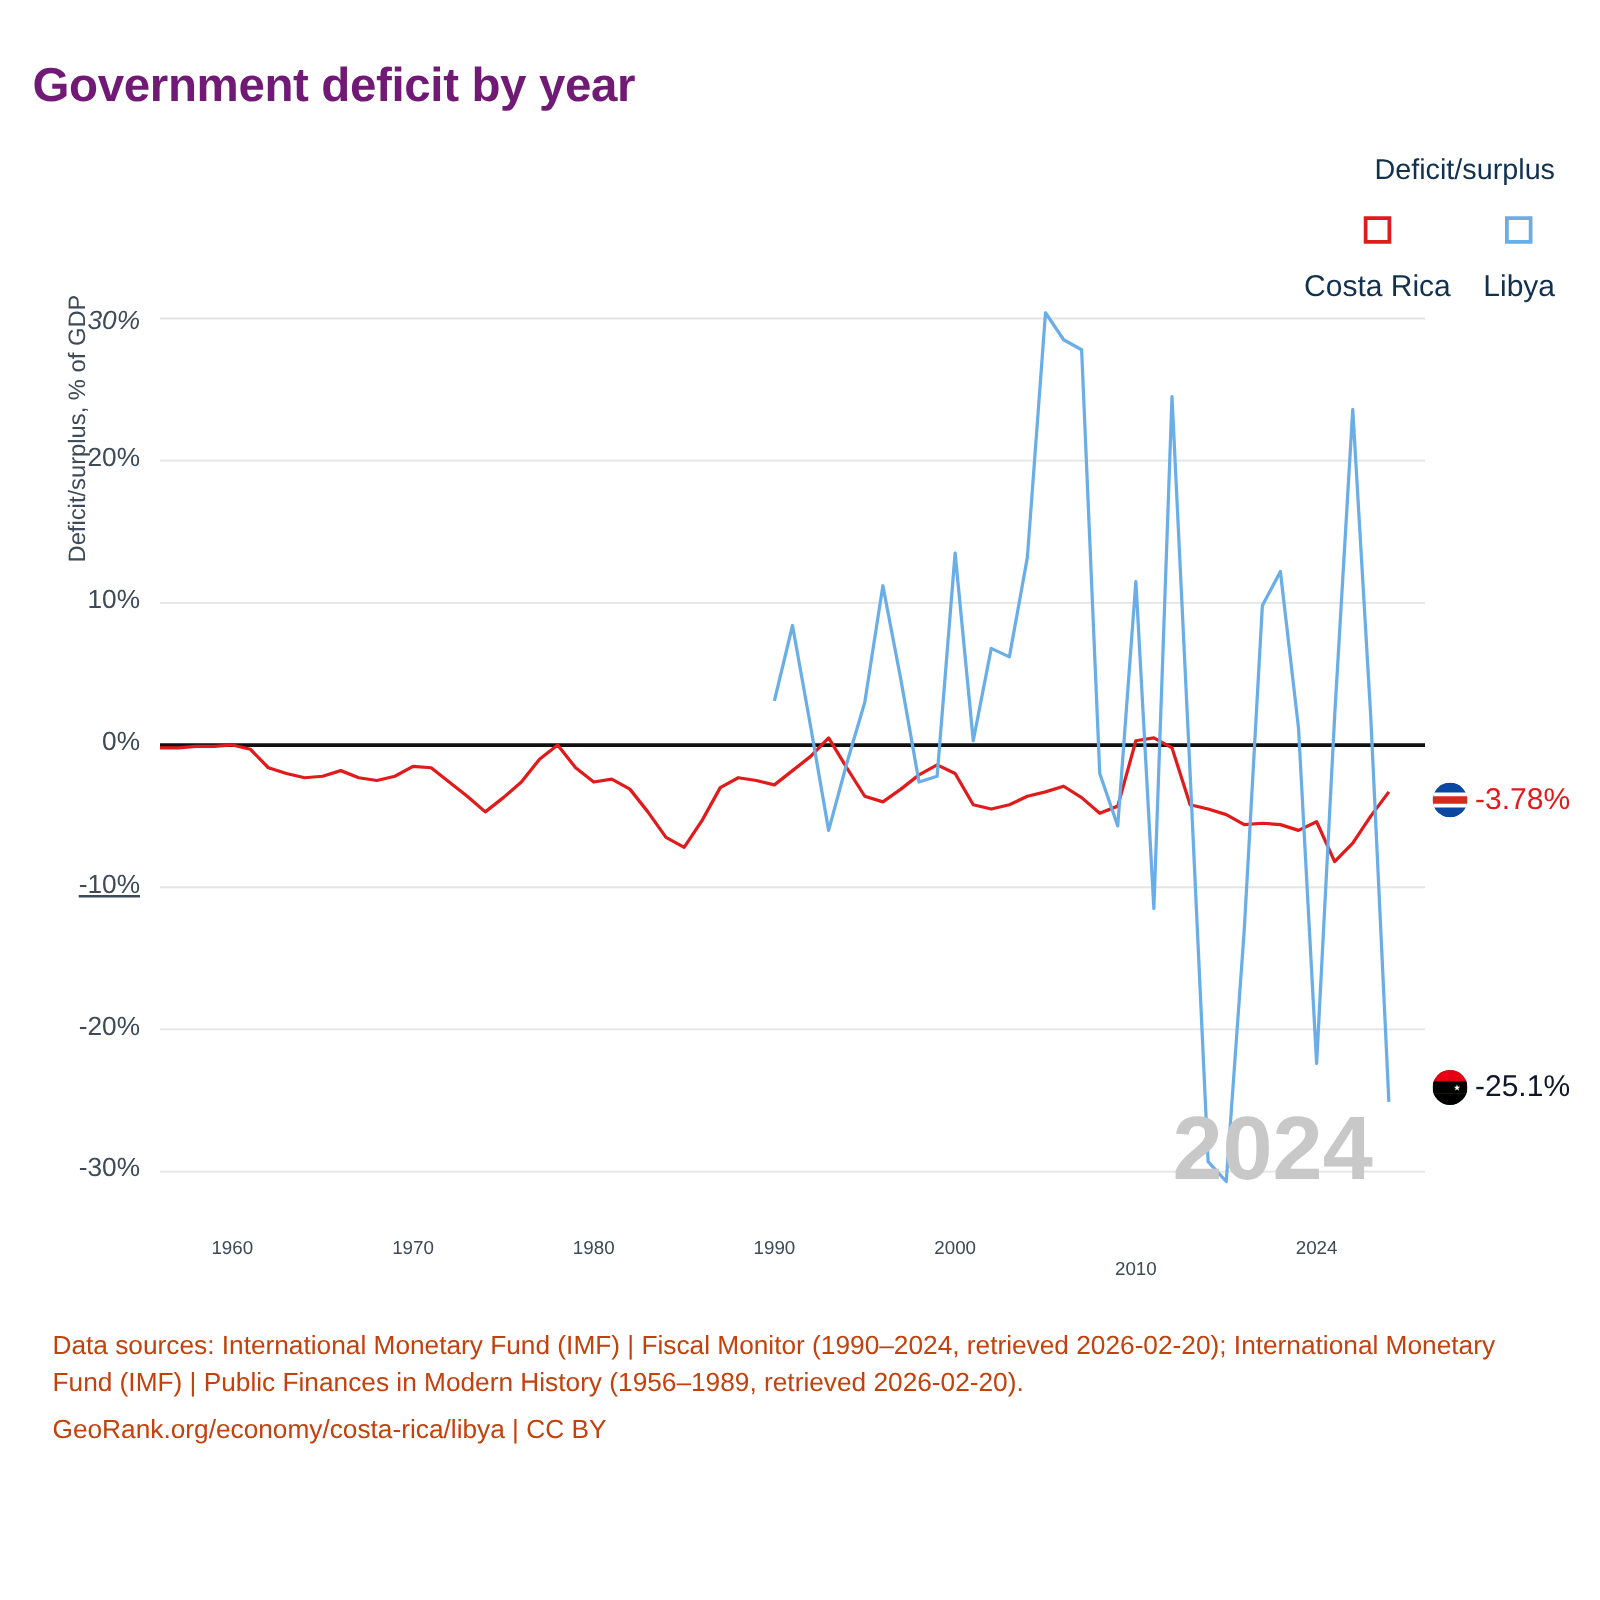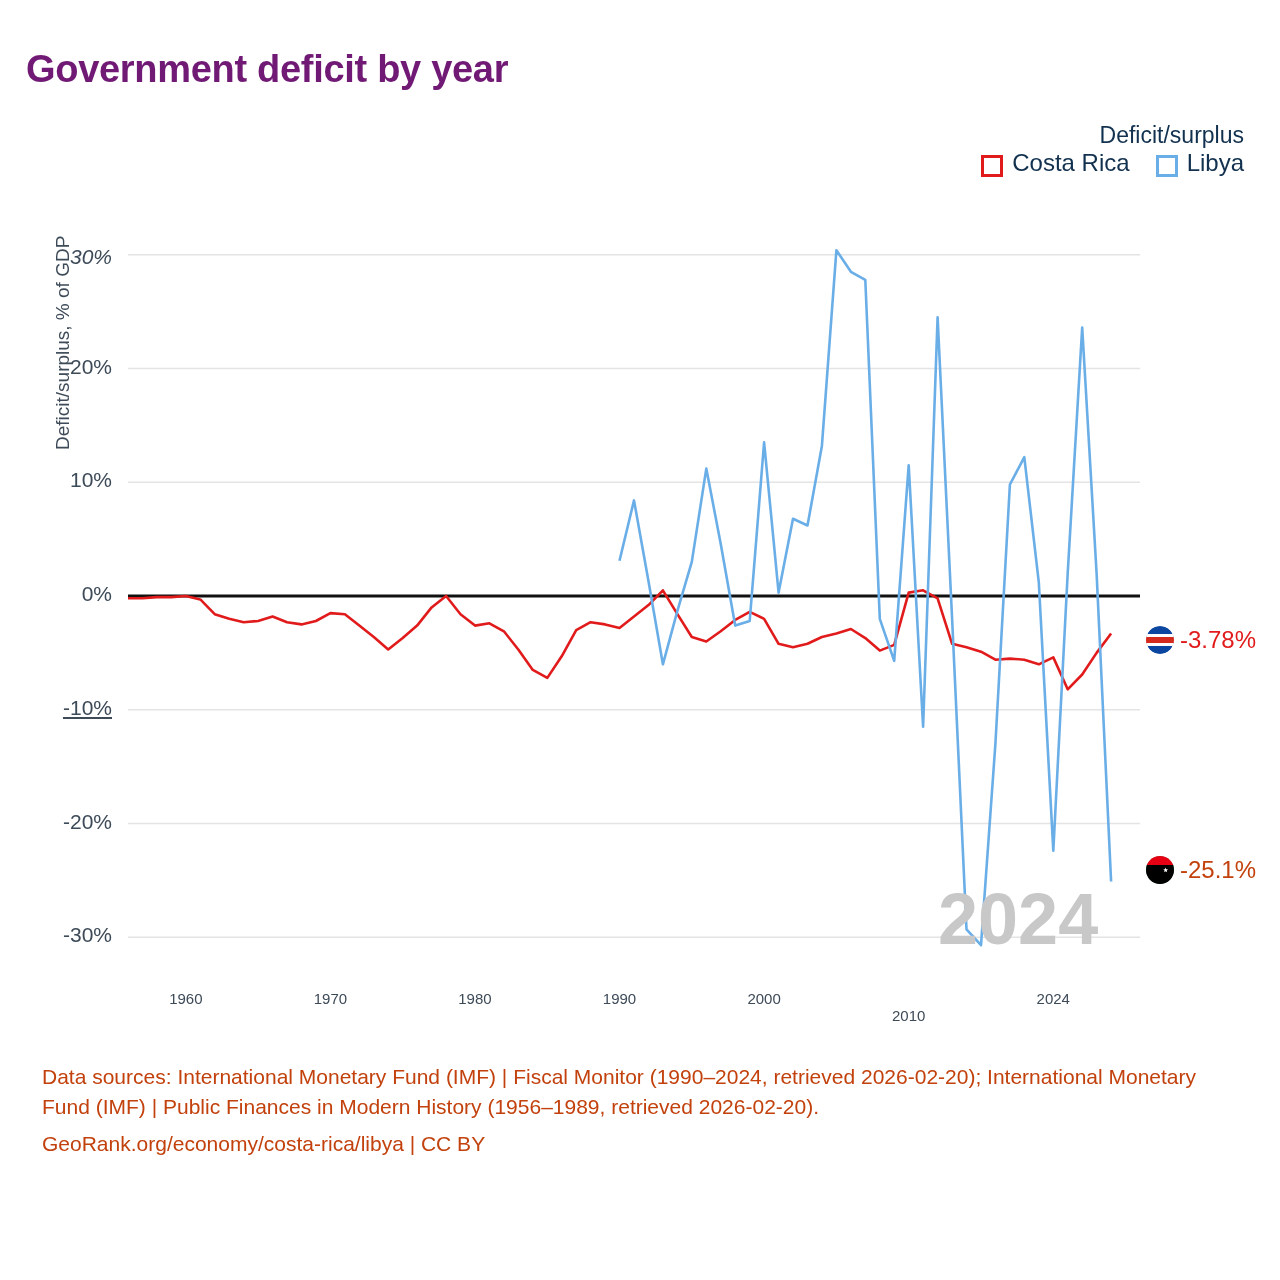--- a/index.html
+++ b/index.html
@@ -30,33 +30,34 @@
   }
   .legend {
     position: absolute;
     right: 36px;
     top: 122px;
     text-align: right;
   }
   .legend-title {
     font-size: 23px;
     color: #12314f;
-    margin-bottom: 0;
+    margin-bottom: 24px;
   }
   .legend-items {
     display: flex;
     flex-direction: row;
     gap: 26px;
     justify-content: flex-end;
     align-items: center;
   }
   .legend-item {
     display: flex;
-    align-items: flex-end;
-    gap: 9px;
+    flex-direction: column;
+    align-items: center;
+    gap: 21px;
   }
   .legend-swatch {
     width: 22px;
     height: 22px;
     border: 3px solid #000;
     background: #fff;
     box-sizing: border-box;
   }
   .legend-label {
     font-size: 24px;
@@ -98,21 +99,21 @@
     color: #c8c8c8;
     left: 938px;
     top: 878px;
   }
   .endlabel {
     position: absolute;
     font-size: 24px;
     white-space: nowrap;
   }
   .endlabel.cr { color: #e11b1b; left: 1180px; top: 626px; }
-  .endlabel.ly { color: #c2410c; left: 1180px; top: 856px; }
+  .endlabel.ly { color: #0f172a; left: 1180px; top: 856px; }
   .flag {
     position: absolute;
     width: 28px;
     height: 28px;
     border-radius: 50%;
     overflow: hidden;
   }
   .flag.cr { left: 1146px; top: 626px; }
   .flag.ly { left: 1146px; top: 856px; }
   .footer {

